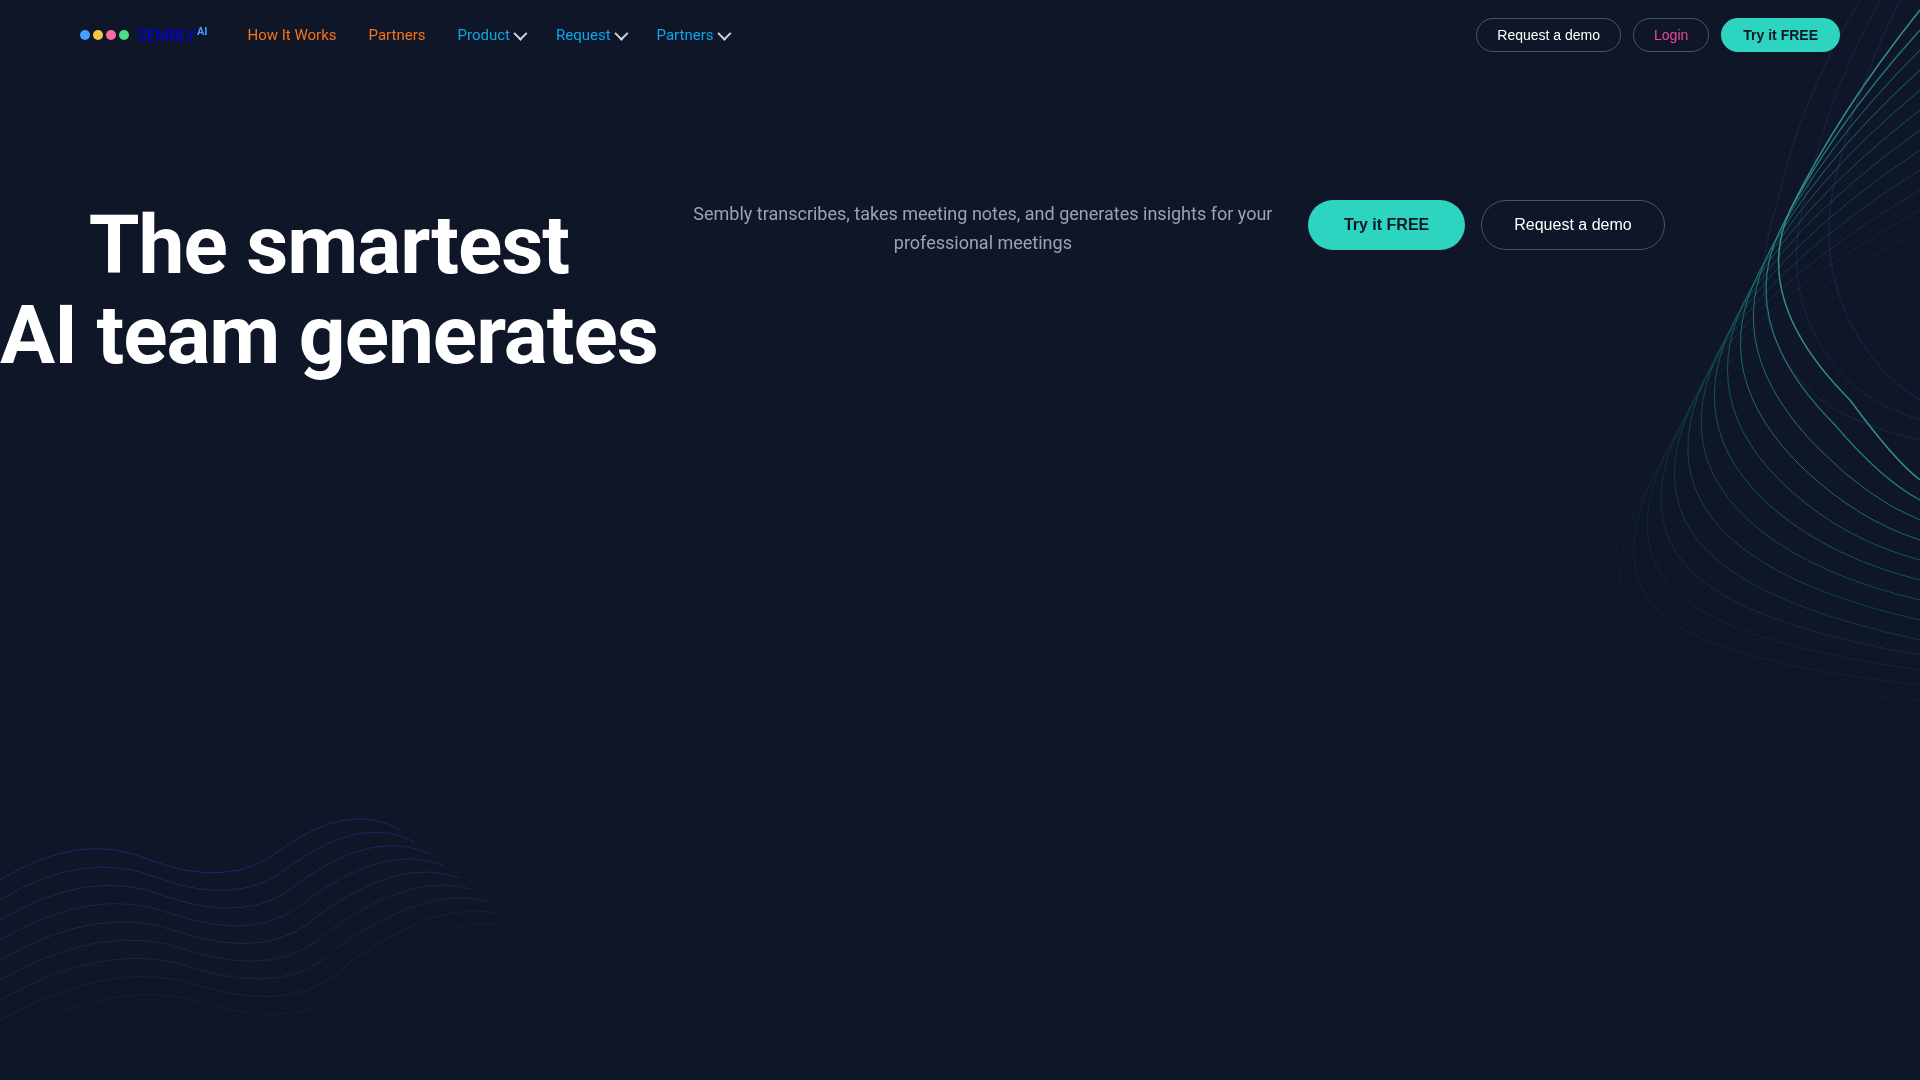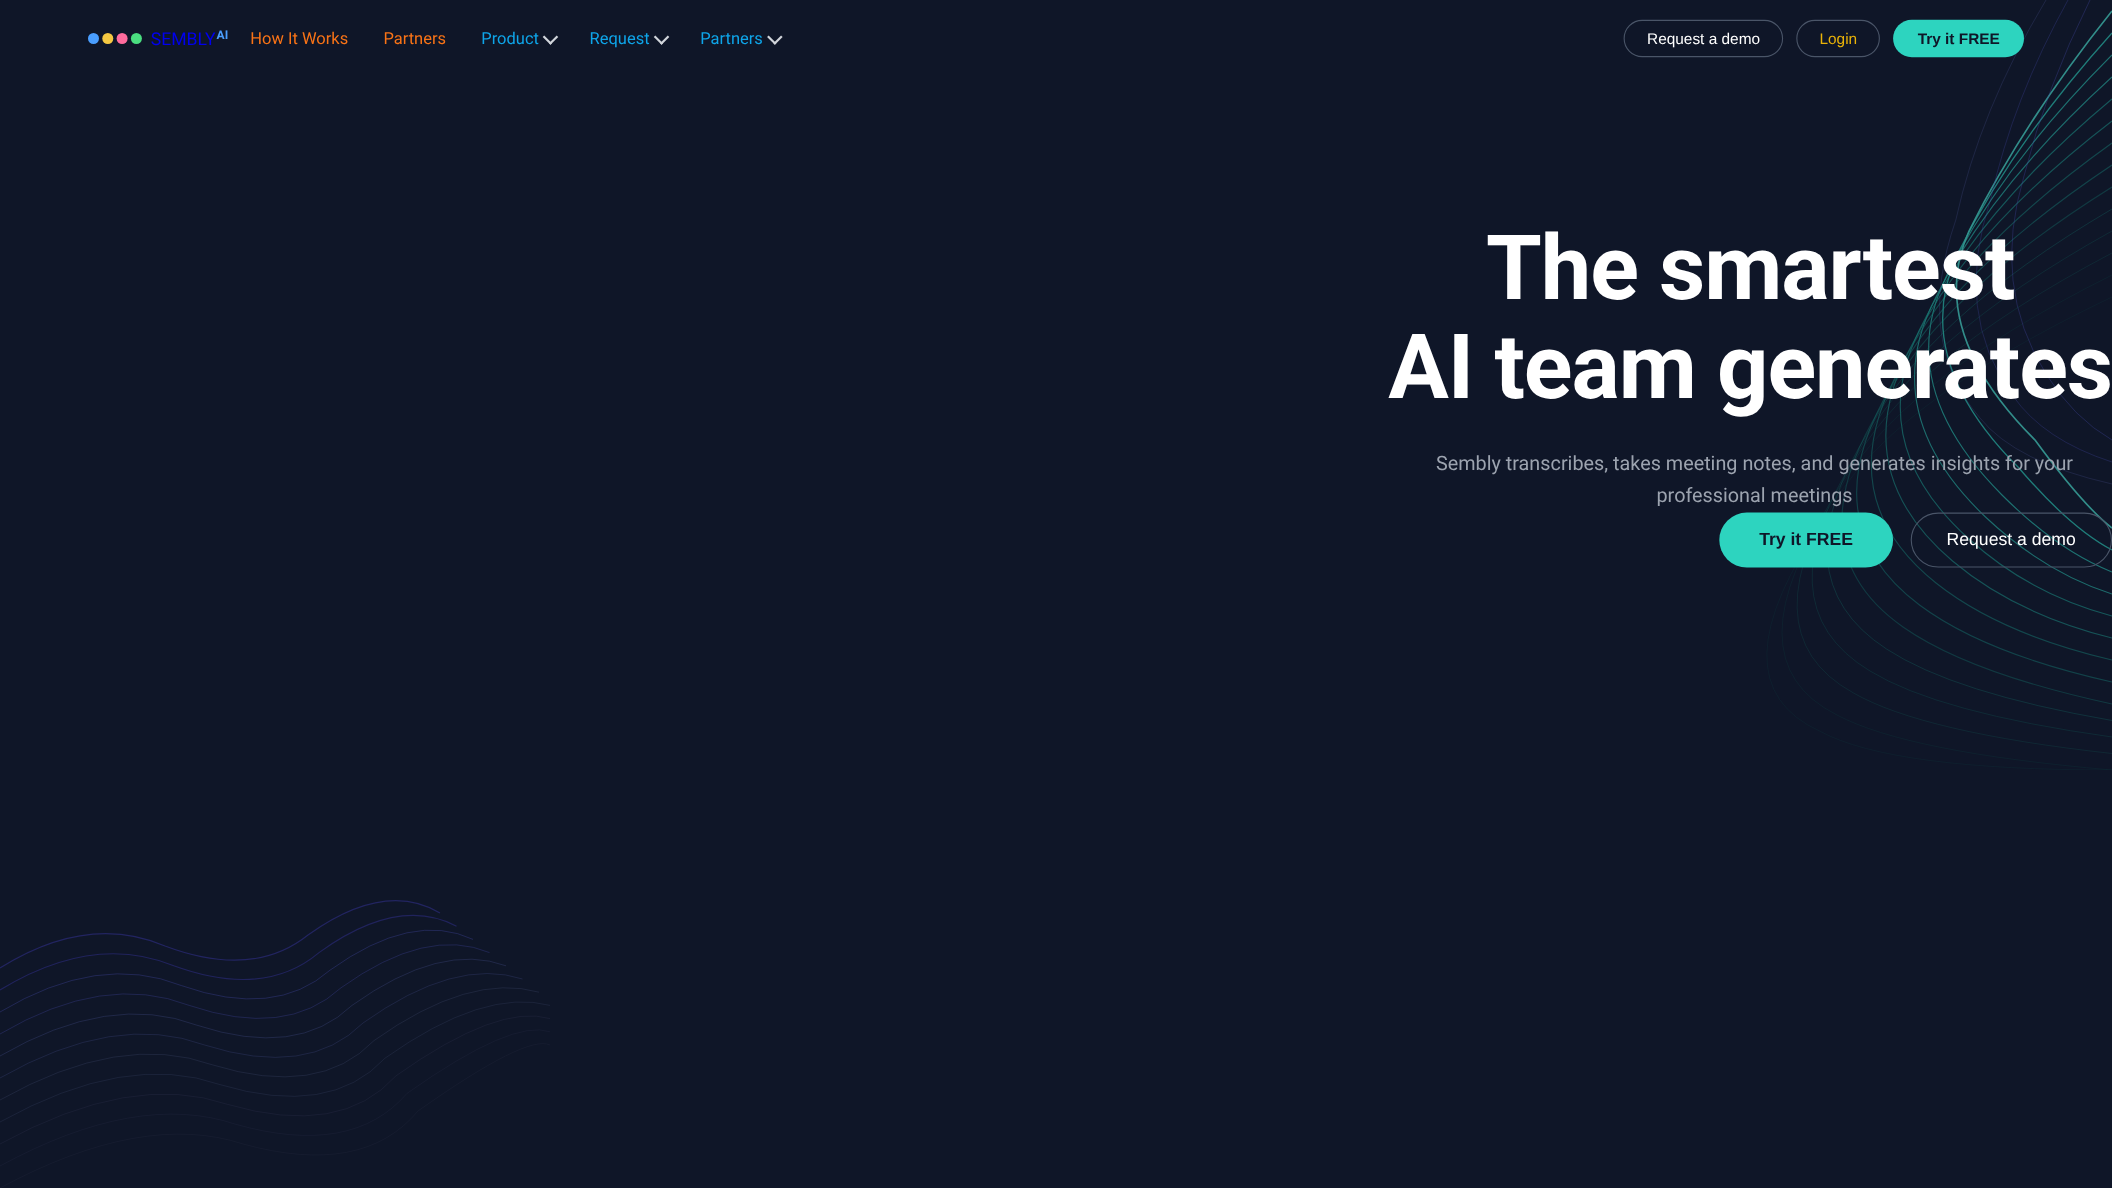--- a/index.html
+++ b/index.html
@@ -21,21 +21,21 @@
       display: flex;
       align-items: center;
       justify-content: space-between;
       padding: 0 80px;
       height: 70px;
     }
 
     .nav-left {
       display: flex;
       align-items: center;
-      gap: 20px;
+      gap: 40px;
     }
 
     .logo-container {
       display: flex;
       align-items: center;
       gap: 8px;
       text-decoration: none;
     }
 
     .logo-dots {
@@ -111,21 +111,21 @@
       border-radius: 25px;
       font-size: 14px;
       font-weight: 500;
       cursor: pointer;
       transition: border-color 0.2s;
     }
 
     .btn-login {
       background: transparent;
       border: 1.5px solid #4a5568;
-      color: #eab308;
+      color: #ec4899;
       padding: 8px 20px;
       border-radius: 25px;
       font-size: 14px;
       font-weight: 500;
       cursor: pointer;
     }
 
     .btn-try-free {
       background: #2dd4bf;
       border: none;
@@ -136,22 +136,22 @@
       font-weight: 600;
       cursor: pointer;
       transition: background 0.2s;
     }
 
     
     .hero {
       position: relative;
       z-index: 5;
       display: flex;
-      flex-direction: column;
-      align-items: flex-end;
+      flex-direction: row;
+      align-items: flex-start;
       text-align: center;
       padding-top: 130px;
     }
 
     .hero-title {
       font-size: 82px;
       font-weight: 700;
       line-height: 1.1;
       color: #ffffff;
       margin-bottom: 28px;

